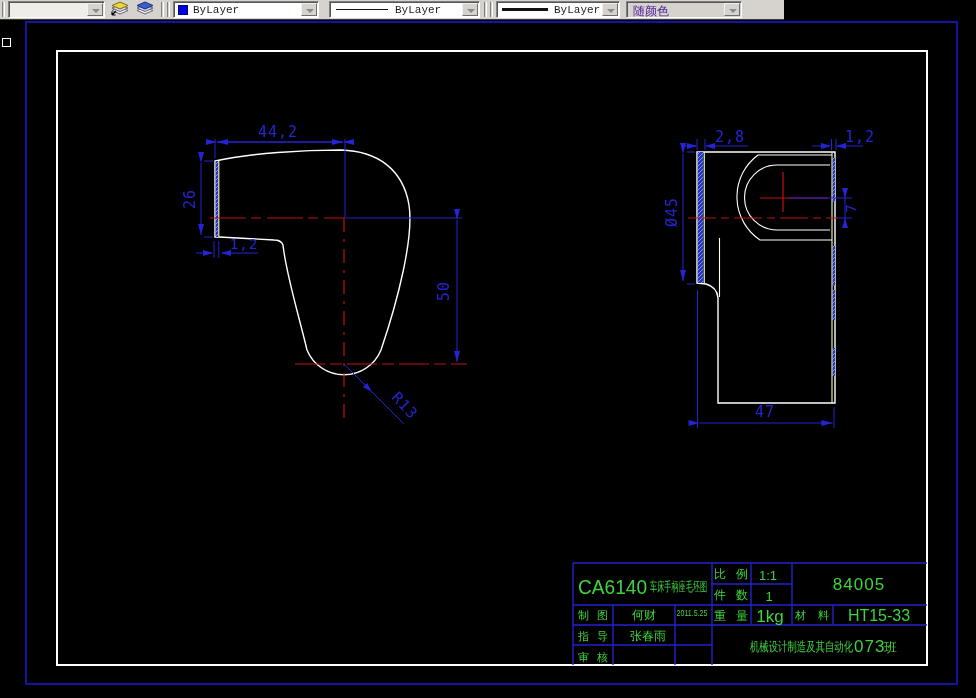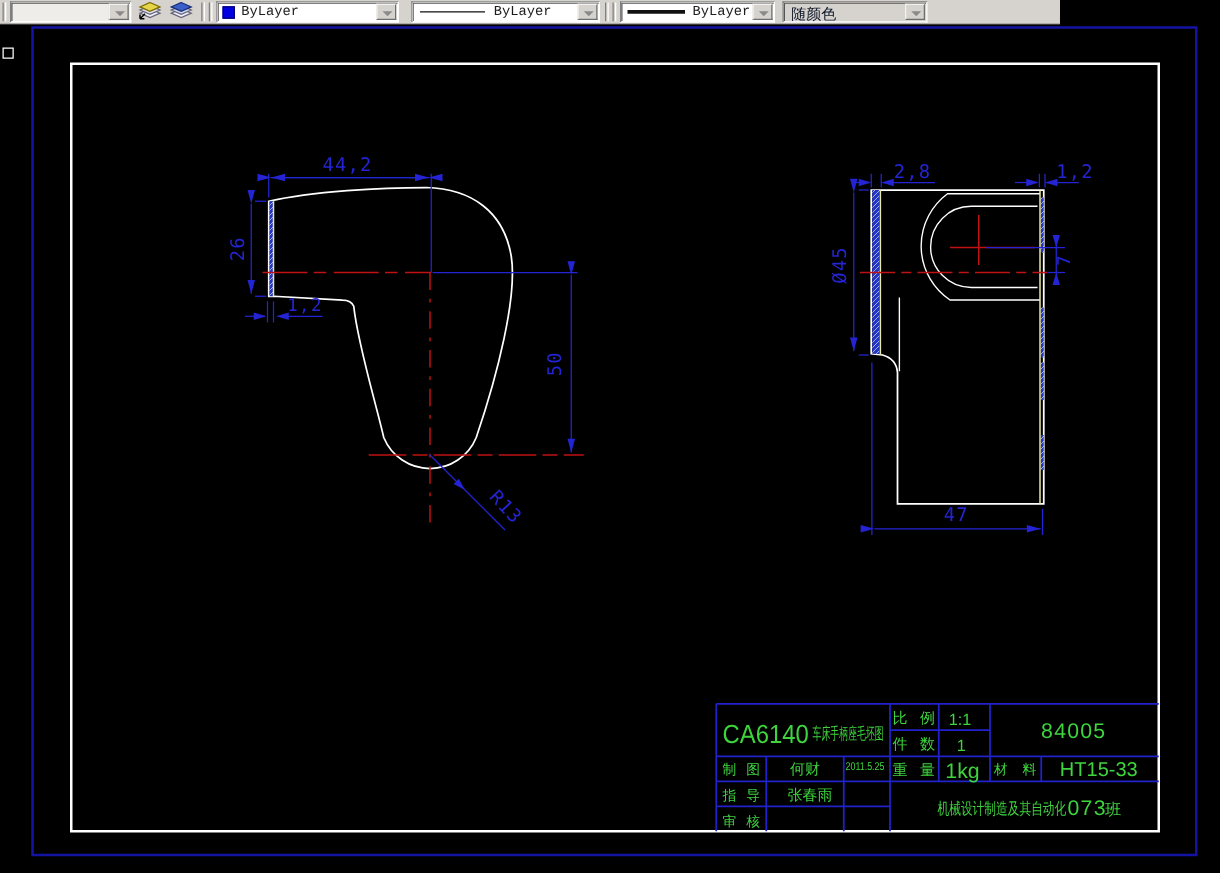--- a/index.html
+++ b/index.html
@@ -5,34 +5,34 @@
   :root{
     --toolbar_bg:#d6d3ce; --canvas_bg:#000000; --frame_blue:#1414a4; --frame_white:#ffffff;
     --geometry:#ffffff; --finish_yellow:#e9e9a2; --dimension_blue:#2424d4; --centerline_red:#c01212;
     --hatch_blue:#2434c4; --table_grid_blue:#2222cc; --text_green:#3ed43e; --bylayer_swatch:#0000e0;
   }
   *{margin:0;padding:0;box-sizing:border-box;}
   html,body{width:976px;height:698px;overflow:hidden;background:#000;}
   body{position:relative;font-family:"Liberation Sans",sans-serif;}
 
   
-  .toolbar{position:absolute;left:0;top:0;width:848px;height:20px;background:var(--toolbar_bg);
+  .toolbar{position:absolute;left:0;top:0;width:784px;height:20px;background:var(--toolbar_bg);
     border-bottom:1px solid #3a3a3a;}
   .tb-sep{position:absolute;top:2px;width:3px;height:15px;border-left:1px solid #808080;border-right:1px solid #fff;}
   .combo{position:absolute;top:1px;height:17px;}
   .combo-field{position:absolute;left:0;top:0;right:0;bottom:0;background:#fff;
     border:1px solid;border-color:#808080 #fff #fff #808080;box-shadow:inset 1px 1px 0 #555;}
   .combo-field.gray{background:#d6d3ce;}
   .combo-field.lightgray{background:#efede9;}
   .combo-arrow{position:absolute;top:2px;right:2px;width:16px;height:13px;background:var(--toolbar_bg);
     border:1px solid;border-color:#f4f2ee #6e6e6e #6e6e6e #f4f2ee;}
   .combo-arrow i{position:absolute;left:4px;top:5px;width:0;height:0;
     border-left:4px solid transparent;border-right:4px solid transparent;border-top:4px solid #8a8a8a;}
   .combo-text{position:absolute;top:3px;font-family:"Liberation Mono",monospace;font-size:11px;color:#1c1c1c;white-space:nowrap;}
-  .combo-text.cn{font-family:"Liberation Sans",sans-serif;font-size:12px;color:#0f172a;top:2px;}
+  .combo-text.cn{font-family:"Liberation Sans",sans-serif;font-size:12px;color:#4c1d95;top:2px;}
   .swatch{position:absolute;left:5px;top:4px;width:10px;height:10px;background:var(--bylayer_swatch);border:1px solid #00007a;}
   .ltline{position:absolute;left:7px;top:8px;width:52px;height:0;border-top:1px solid #111;}
   .lwline{position:absolute;left:6px;top:7px;width:46px;height:3px;background:#111;}
   .tb-btn{position:absolute;top:1px;width:24px;height:17px;background:var(--toolbar_bg);border:none;padding:0;}
 
   
   .canvas{position:absolute;left:0;top:21px;width:976px;height:677px;background:var(--canvas_bg);}
   svg.overlay{position:absolute;left:0;top:0;width:976px;height:698px;pointer-events:none;}
 
   .f-blue{stroke:var(--frame_blue);stroke-width:2;fill:none;}

